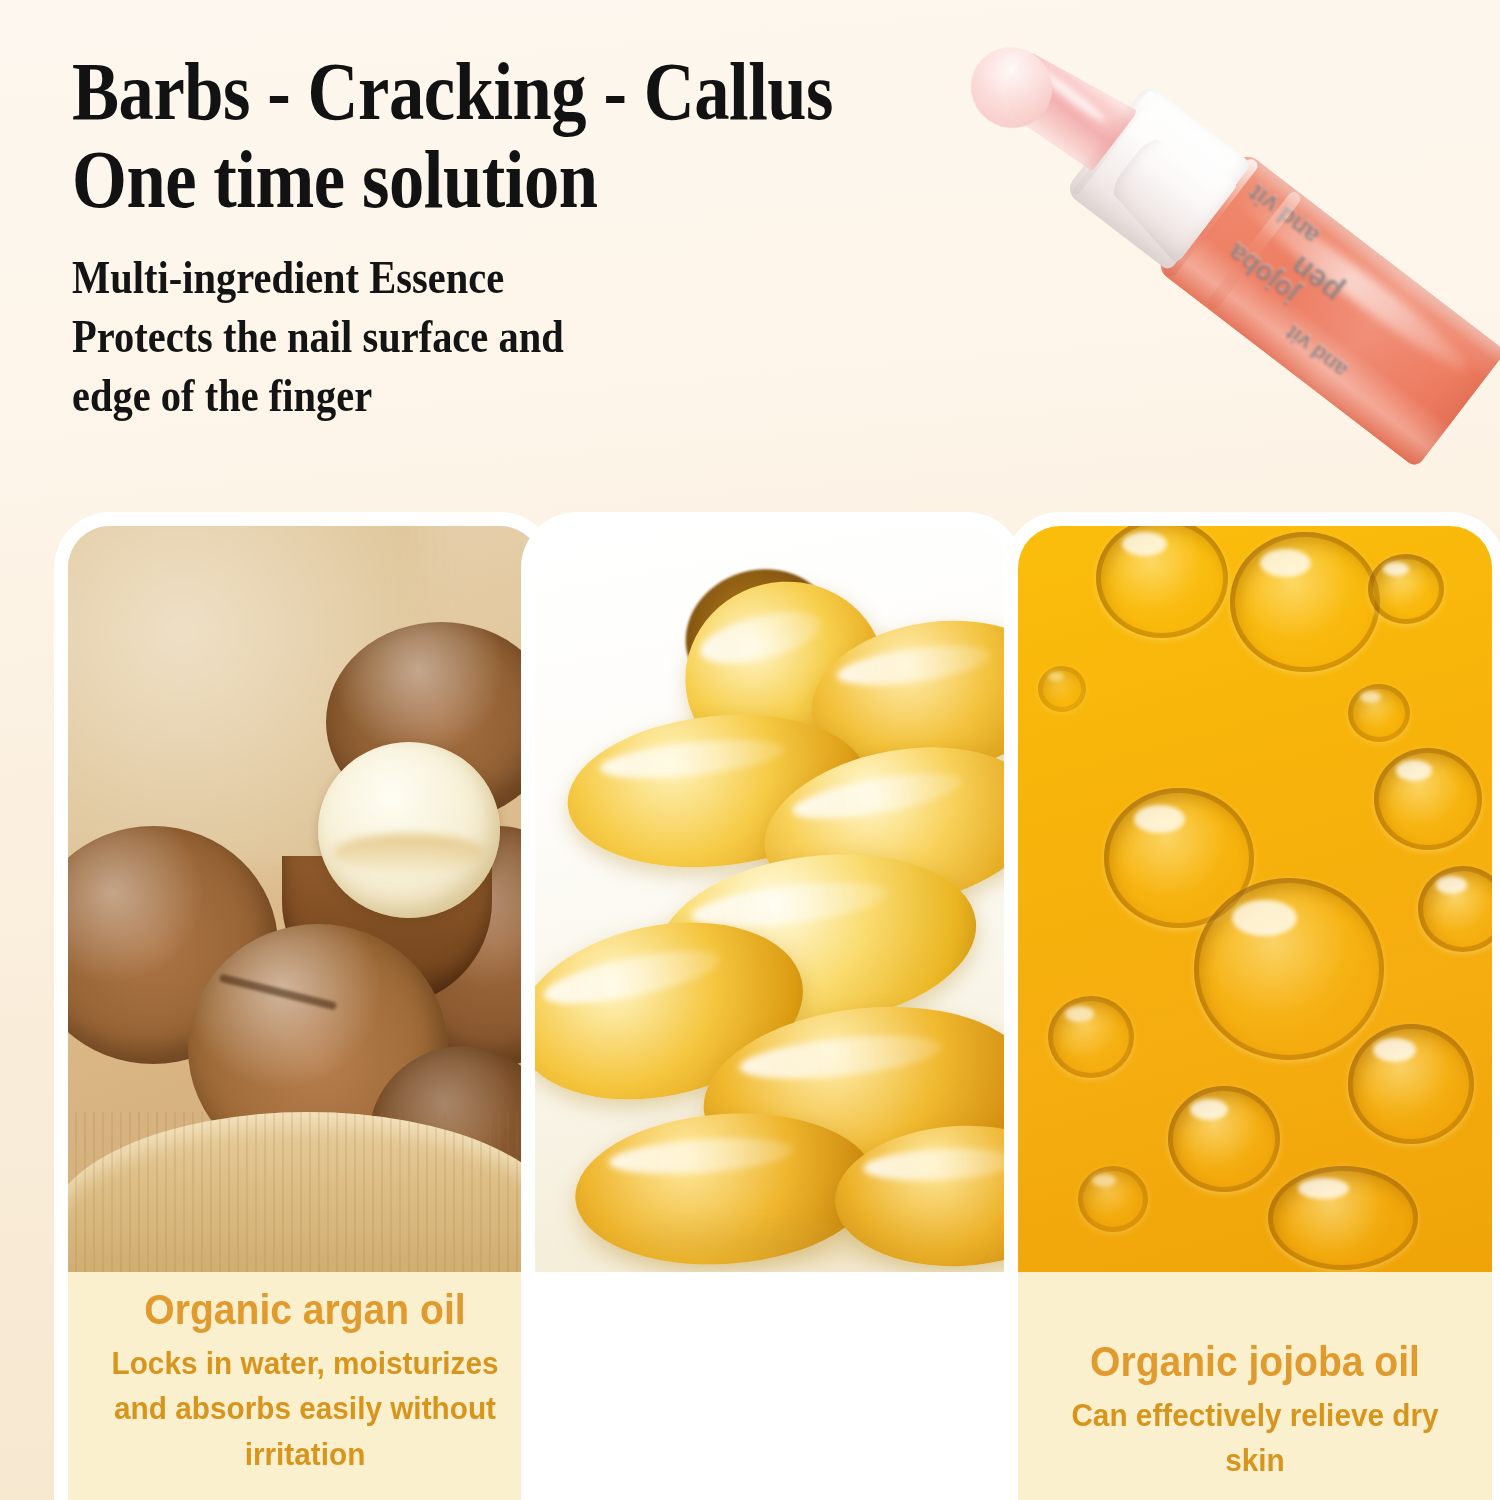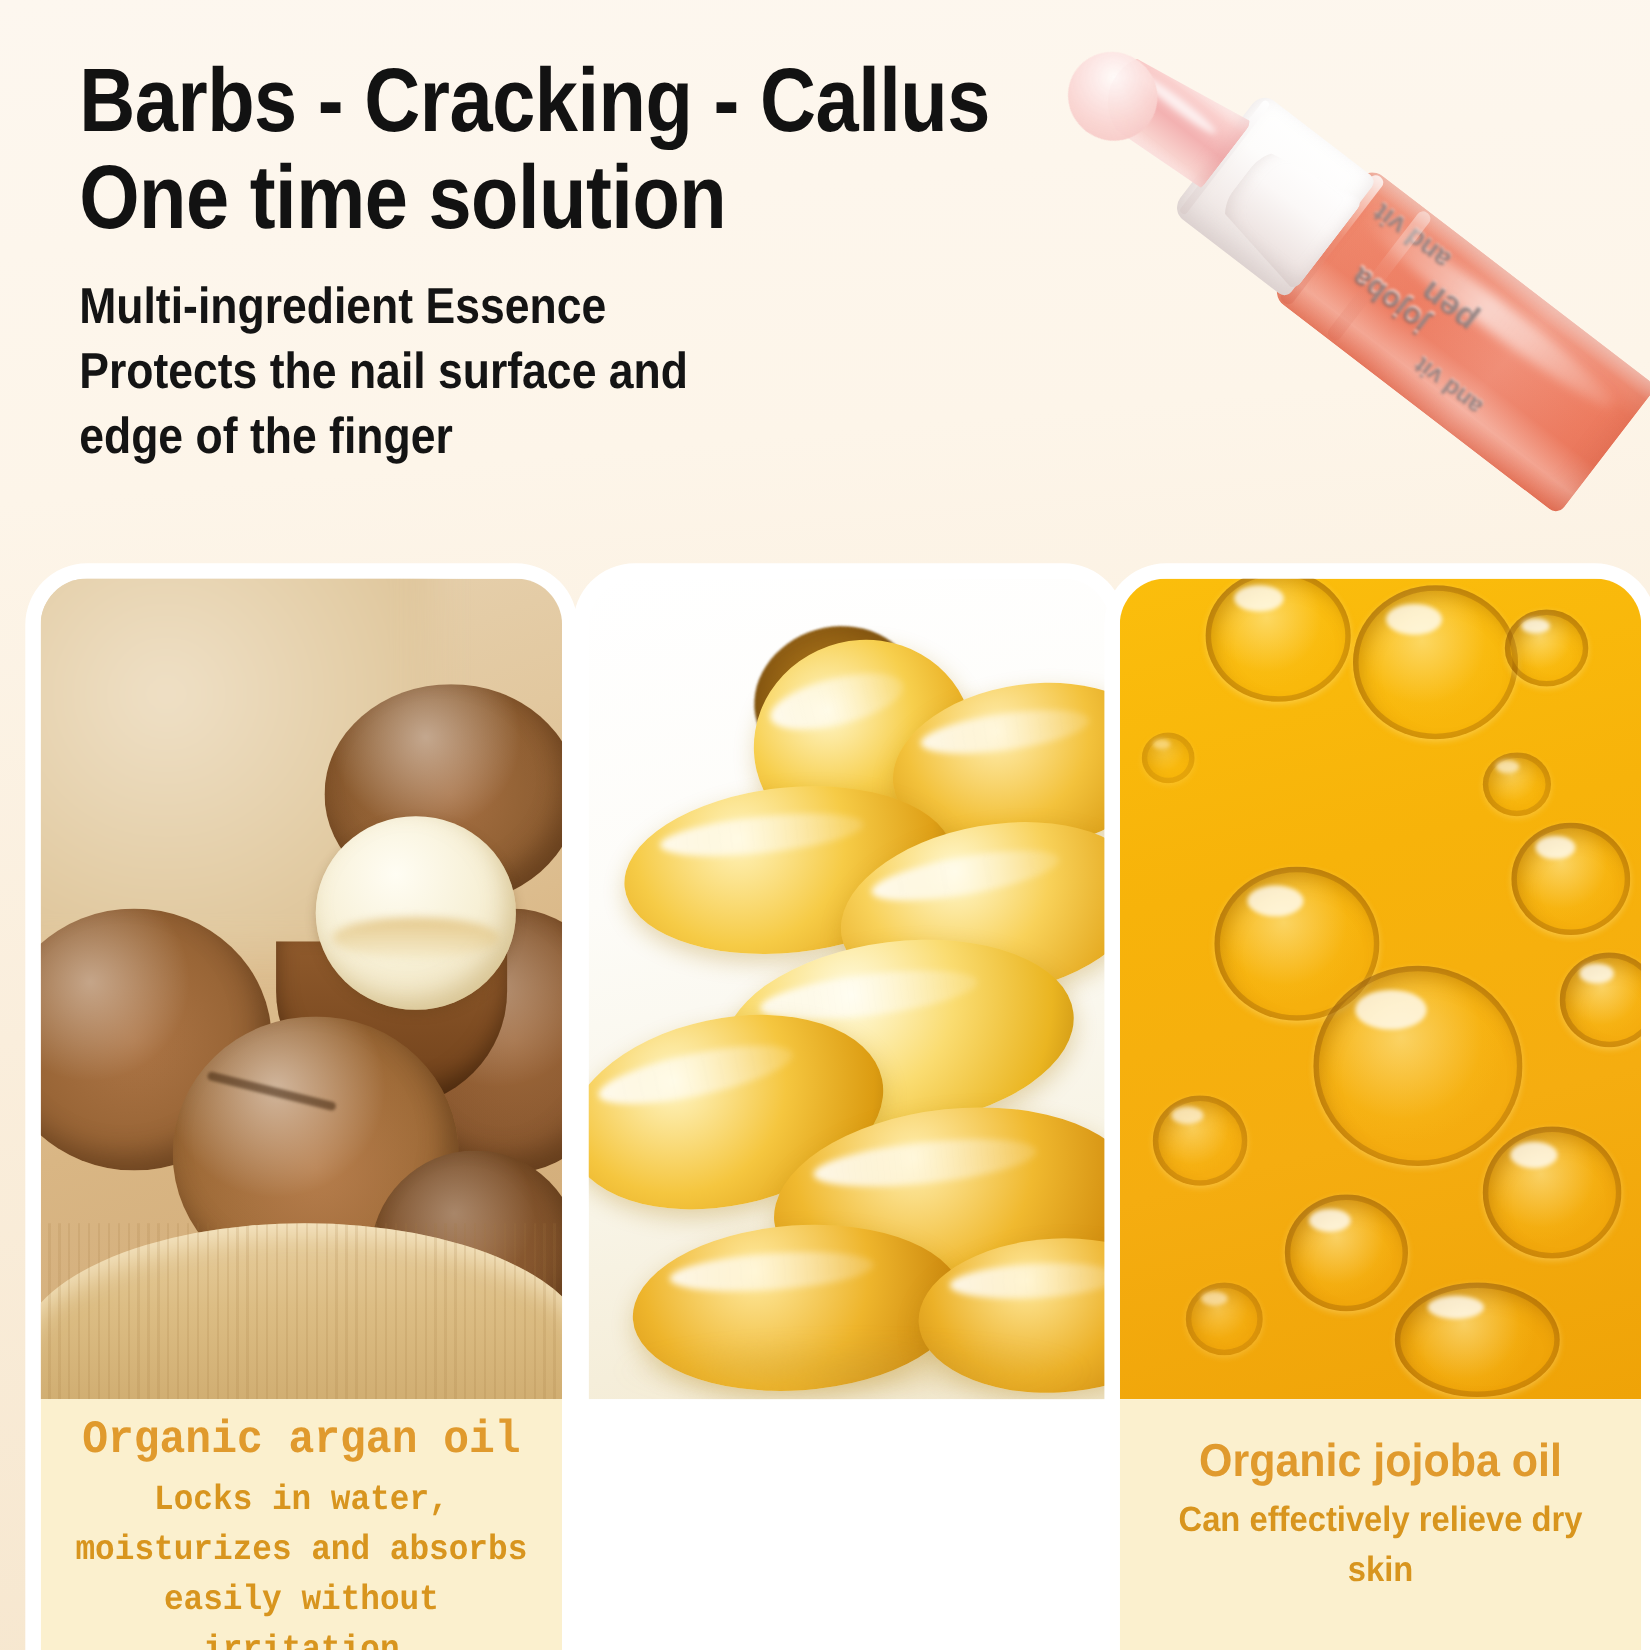--- a/index.html
+++ b/index.html
@@ -16,20 +16,21 @@
     position: relative;
   }
 
   
   .headline-block {
     position: absolute;
     left: 72px;
     top: 48px;
     width: 1080px;
     z-index: 6;
+    font-family: Liberation Serif, serif;
   }
   .headline {
     font-size: 82px;
     line-height: 1.07;
     font-weight: 700;
     color: #121212;
     letter-spacing: -0.5px;
     transform: scaleX(0.86);
     transform-origin: left center;
     white-space: nowrap;
@@ -216,21 +217,21 @@
   .card {
     position: absolute;
     top: 0;
     width: 474px;
     height: 974px;
     border-radius: 42px 42px 0 0;
     background: #ffffff;
     overflow: hidden;
     box-shadow: 0 0 0 14px #ffffff;
   }
-  .card.c1 { left: 37px; font-family: Liberation Mono, monospace; }
+  .card.c1 { left: 68px; }
   .card.c2 { left: 535px; }
   .card.c3 { left: 1018px; }
 
   .card-photo {
     position: absolute;
     left: 0;
     top: 0;
     width: 474px;
     height: 746px;
     overflow: hidden;
@@ -258,21 +259,21 @@
     margin-top: 8px;
     font-size: 32px;
     font-weight: 600;
     color: #d8951e;
     line-height: 1.42;
     transform: scaleX(0.93);
     padding: 0 10px;
   }
   
   .card.c2 .card-caption { padding-top: 44px; }
-  .card.c3 .card-caption { padding-top: 32px; }
+  .card.c3 .card-caption { padding-top: 66px; }
 
   
   .photo-nuts {
     position: absolute;
     inset: 0;
     background: linear-gradient(160deg, #e8d4b4 0%, #e2c89f 30%, #d9b684 58%, #cfa874 100%);
   }
   .nut-bg-blur {
     position: absolute;
     left: -10%; top: -12%;

